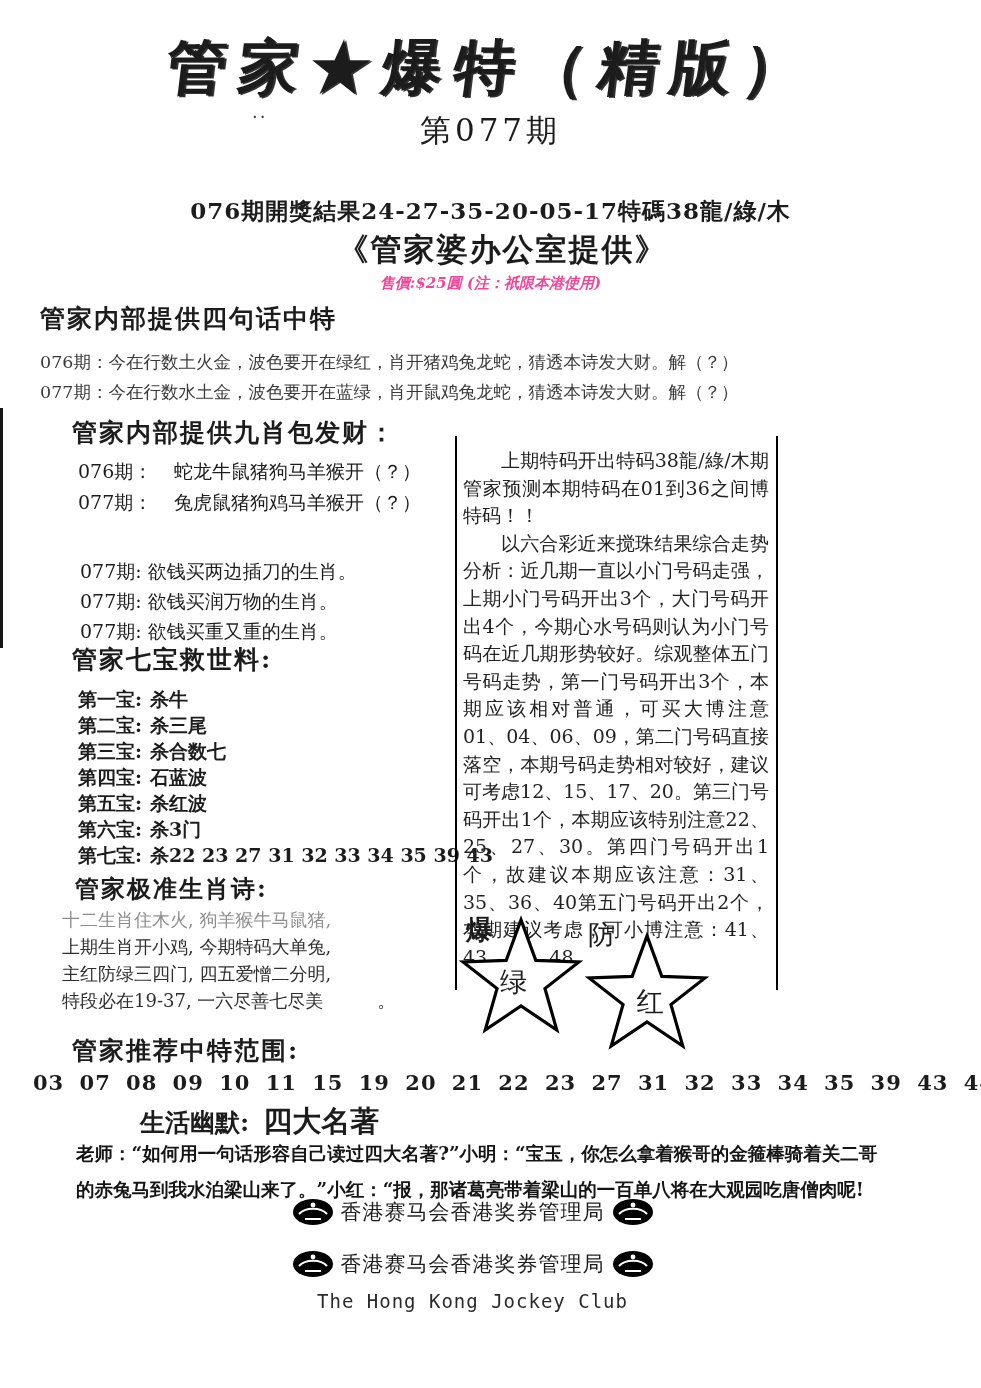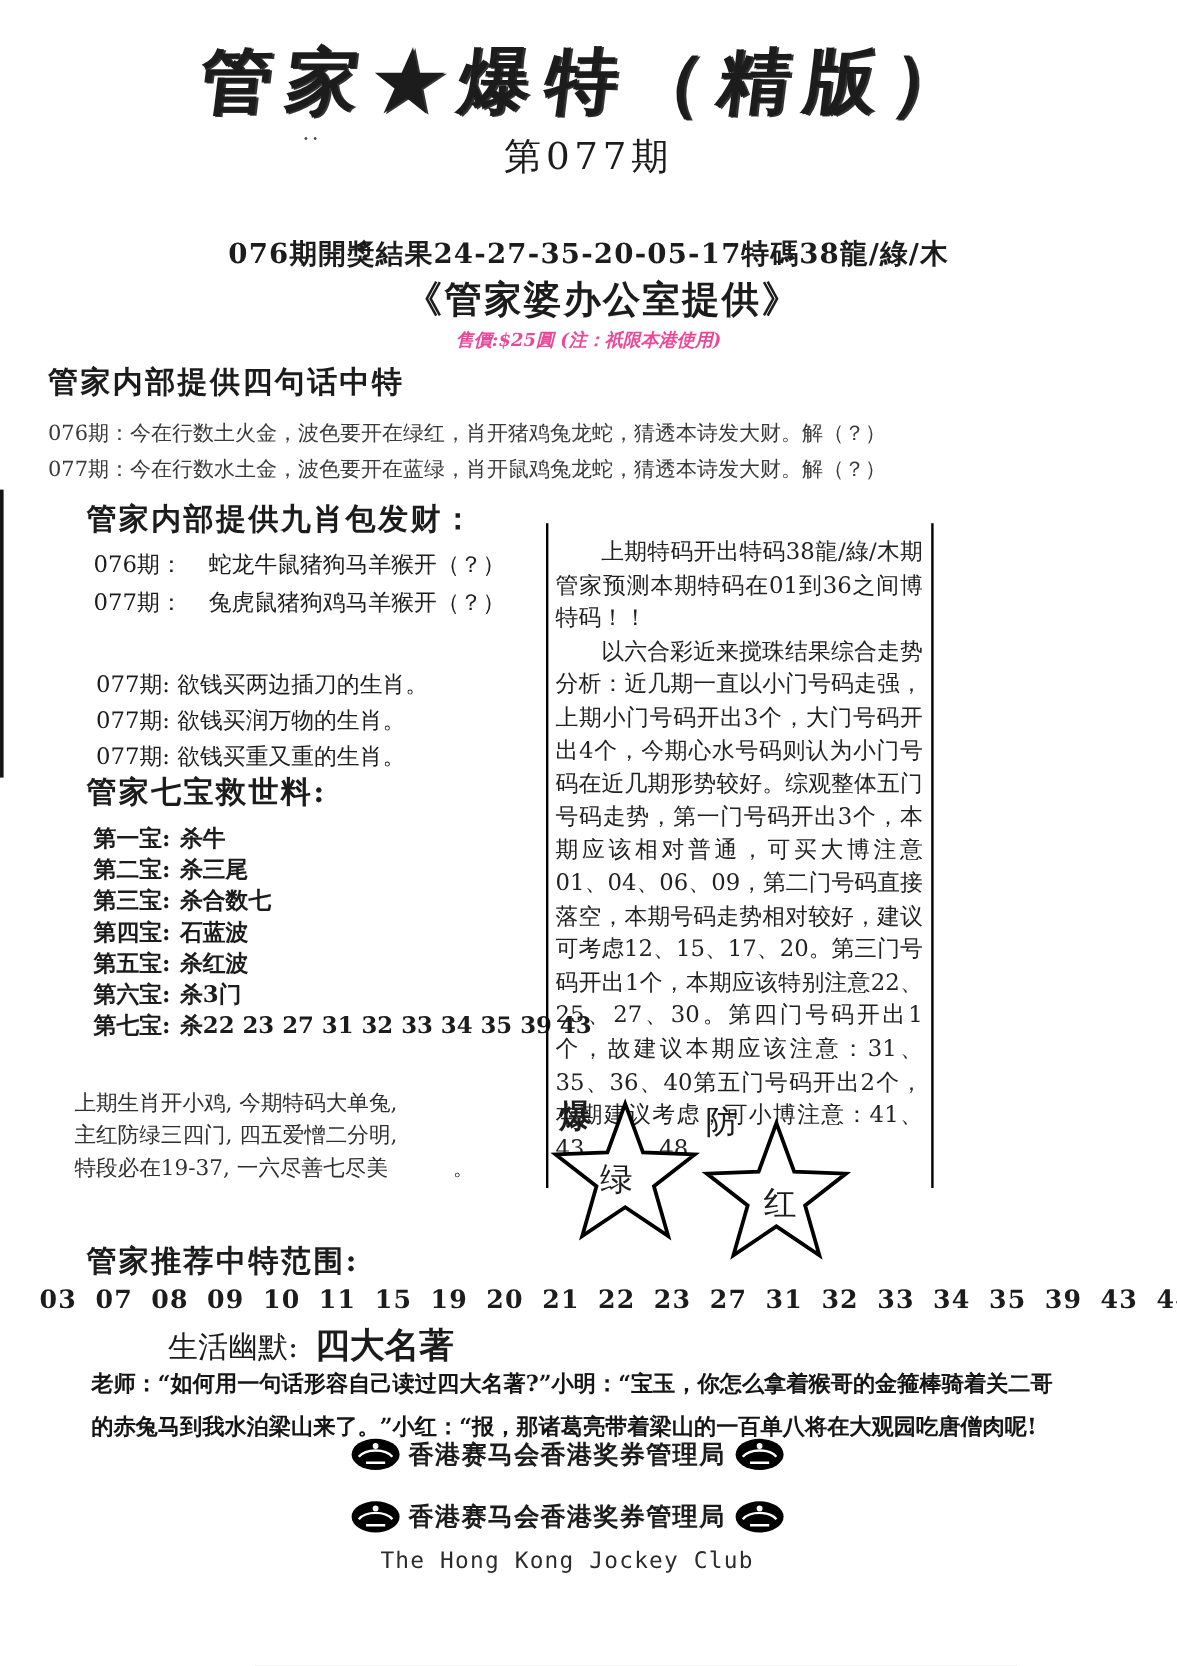--- a/index.html
+++ b/index.html
@@ -42,28 +42,28 @@
   .analysis{left:463px;top:419px;width:306px;font-size:19px;line-height:27.6px;text-align:justify;color:#222;margin-top:28px;}
   .analysis p{margin:0;text-indent:2em;}
   .star{position:absolute;}
   .star-left{left:458px;top:910px;}
   .star-right{left:584px;top:926px;}
   .burst-label{left:466px;top:912px;font-size:27px;font-weight:bold;}
   .guard-label{left:588px;top:917px;font-size:27px;}
   .rec-h{left:72px;top:1034px;font-size:25px;font-weight:bold;letter-spacing:2px;}
   .rec-n{left:33px;top:1070px;font-size:21px;font-weight:600;word-spacing:7px;letter-spacing:1px;white-space:nowrap;}
   .humor-h{left:140px;top:1102px;white-space:nowrap;}
-  .humor-h .pre{font-size:25px;font-weight:normal;}
+  .humor-h .pre{font-size:25px;font-weight:bold;}
   .humor-h .ttl{font-size:29px;font-weight:bold;margin-left:14px;}
   .joke{left:76px;top:1136px;width:860px;font-size:18.5px;font-weight:bold;line-height:36px;color:#151515;}
   .joke div{white-space:nowrap;}
   .frow{left:0;width:100%;display:flex;justify-content:center;align-items:center;gap:6px;transform:translateX(-18px);}
   .frow1{top:1198px;}
   .frow2{top:1250px;}
-  .frow .org{font-size:21px;font-weight:bold;letter-spacing:1px;}
+  .frow .org{font-size:21px;font-weight:normal;letter-spacing:1px;}
   .eng{top:1290px;font-family:"DejaVu Sans Mono","Liberation Mono",monospace;font-size:19px;color:#2b2b2b;letter-spacing:1px;transform:translateX(-18px);}
 </style>
 </head>
 <body>
 
 <div class="page">
 
   <div class="abs ctr title">管家★爆特（精版）</div>
   <div class="abs dots">··</div>
   <div class="abs ctr issue">第077期</div>
@@ -93,21 +93,23 @@
   <div class="abs sec4-rows">
     <div><span class="lbl">第一宝:</span><span>杀牛</span></div>
     <div><span class="lbl">第二宝:</span><span>杀三尾</span></div>
     <div><span class="lbl">第三宝:</span><span>杀合数七</span></div>
     <div><span class="lbl">第四宝:</span><span>石蓝波</span></div>
     <div><span class="lbl">第五宝:</span><span>杀红波</span></div>
     <div><span class="lbl">第六宝:</span><span>杀3门</span></div>
     <div><span class="lbl">第七宝:</span><span>杀22 23 27 31 32 33 34 35 39 43</span></div>
   </div>
 
+  <div class="abs h sec5-h">管家极准生肖诗:</div>
   <div class="abs poem">
+    <div class="faded">十二生肖住木火, 狗羊猴牛马鼠猪,</div>
     <div>上期生肖开小鸡, 今期特码大单兔,</div>
     <div>主红防绿三四门, 四五爱憎二分明,</div>
     <div>特段必在19-37, 一六尽善七尽美　　　。</div>
   </div>
 
   <div class="abs vline vl-left"></div>
   <div class="abs vline vl-right"></div>
   <div class="abs edge"></div>
 
   <div class="abs analysis">

